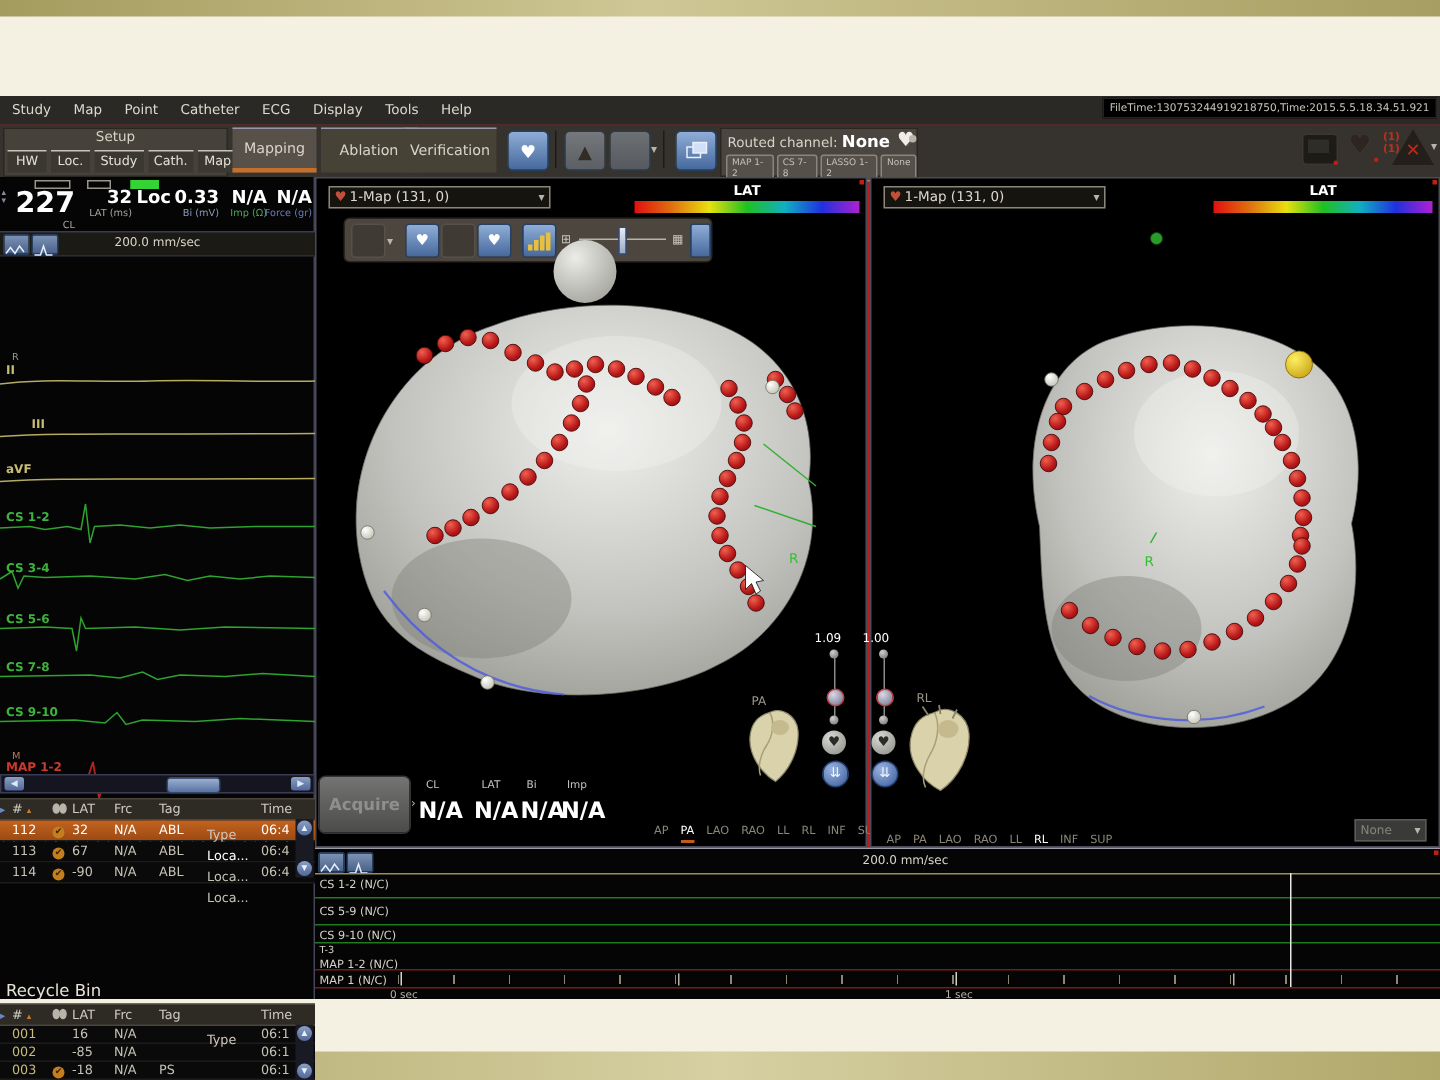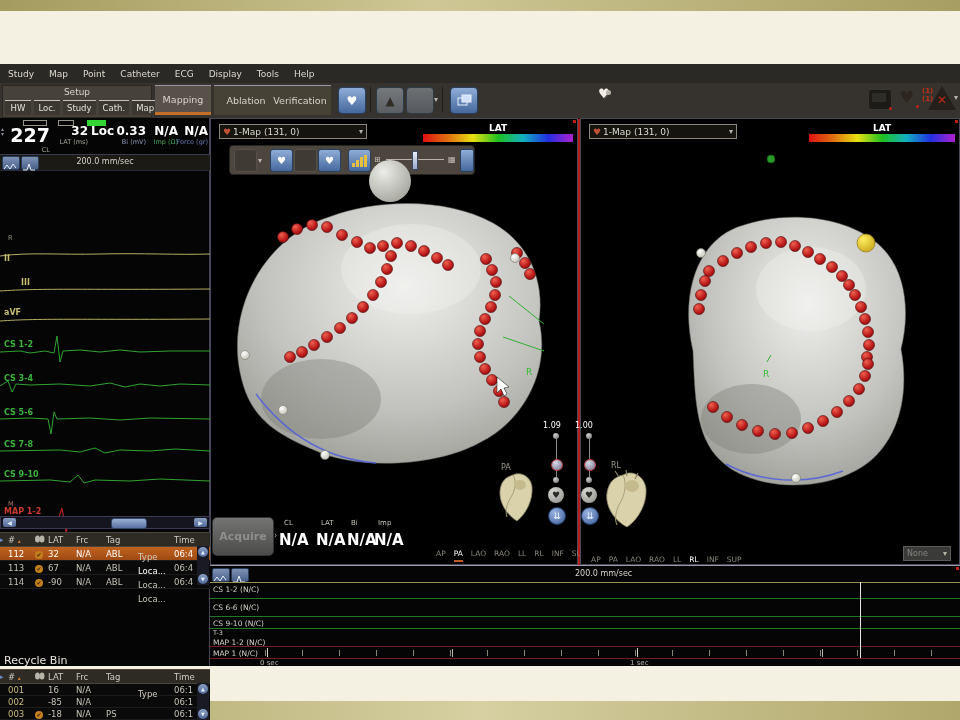--- a/index.html
+++ b/index.html
@@ -152,20 +152,21 @@
     <div id="menubar">
       <span class="menu-item">Study</span>
       <span class="menu-item">Map</span>
       <span class="menu-item">Point</span>
       <span class="menu-item">Catheter</span>
       <span class="menu-item">ECG</span>
       <span class="menu-item">Display</span>
       <span class="menu-item">Tools</span>
       <span class="menu-item">Help</span>
     </div>
+    <div id="filetime">FileTime:130753244919218750,Time:2015.5.5.18.34.51.921</div>
 
     <div id="topbar">
       <div class="setup-group">
         <div class="setup-label">Setup</div>
         <div class="setup-btns">
           <span class="setup-btn">HW</span>
           <span class="setup-btn">Loc.</span>
           <span class="setup-btn">Study</span>
           <span class="setup-btn">Cath.</span>
           <span class="setup-btn">Map</span>
@@ -185,20 +186,32 @@
       <div class="tool-btn gray" style="left:406px;"></div>
       <span class="chev" style="position:absolute;left:434px;top:12px;">▾</span>
       <div class="tool-sep" style="left:442px;"></div>
       <div class="tool-btn" style="left:450px;">
         <svg width="15" height="13">
           <rect x="1" y="4" width="9" height="7" fill="none" stroke="#e8f0fa" stroke-width="1"></rect>
           <rect x="5" y="1" width="9" height="7" fill="#cfe0f8" stroke="#e8f0fa" stroke-width="1"></rect>
         </svg>
       </div>
 
+      <div class="routed-box">
+        <div class="routed-line">
+          <span>Routed channel:</span>
+          <b>None</b>
+        </div>
+        <div class="chip-row">
+          <span class="chip">MAP 1-2</span>
+          <span class="chip">CS 7-8</span>
+          <span class="chip">LASSO 1-2</span>
+          <span class="chip">None</span>
+        </div>
+      </div>
       <div class="deco-heart">
         <span>♥</span><em></em>
       </div>
 
       <div class="sys-icon" style="left:868px;">
         <div class="scr"></div>
           <div class="dot" style="right:-1px;bottom:-1px;"></div>
       </div>
       <div class="sys-heart" style="left:899px;">
         <span>♥</span>
@@ -269,21 +282,21 @@
         <path d="M0,99 C40,96 90,98 210,97" fill="none" stroke="#b5ac62" stroke-width="1"></path>
         <path d="M0,130 L20,129 L30,131 L45,129 L54,131 L57,114 L60,140 L63,129 L80,128 L100,130 L120,128 L140,130 L170,129 L210,129" fill="none" stroke="#2fa32f" stroke-width="1"></path>
         <path d="M0,164 L8,159 L12,170 L16,162 L30,163 L60,162 L90,164 L110,161 L125,165 L140,162 L160,164 L180,162 L210,163" fill="none" stroke="#2fa32f" stroke-width="1"></path>
         <path d="M0,197 L30,196 L48,197 L51,212 L54,190 L57,197 L90,196 L120,198 L150,196 L210,197" fill="none" stroke="#2fa32f" stroke-width="1"></path>
         <path d="M0,229 L60,228 L80,230 L95,226 L105,231 L120,228 L150,229 L175,227 L210,229" fill="none" stroke="#2fa32f" stroke-width="1"></path>
         <path d="M0,259 L50,258 L70,260 L78,253 L84,261 L95,258 L130,259 L160,257 L210,259" fill="none" stroke="#2fa32f" stroke-width="1"></path>
         <path d="M0,300 L10,296 L20,301 L40,298 L58,298 L62,286 L66,310 L70,298 L100,297 L140,299 L180,297 L210,298" fill="none" stroke="#b42222" stroke-width="1.2"></path>
         <path d="M0,327 L40,326 L80,327 L110,325 L112,329 L150,327 L210,326" fill="none" stroke="#b42222" stroke-width="1.2"></path>
       </svg>
       <div class="ecg-pre" style="top:116px;">R</div>
-      <div class="ecg-label y" style="top:136px;">II</div>
+      <div class="ecg-label y" style="top:124px;">II</div>
       <div class="ecg-label y" style="top:160px;padding-left:17px;">III</div>
       <div class="ecg-label y" style="top:190px;">aVF</div>
       <div class="ecg-label g" style="top:222px;">CS 1-2</div>
       <div class="ecg-label g" style="top:256px;">CS 3-4</div>
       <div class="ecg-label g" style="top:290px;">CS 5-6</div>
       <div class="ecg-label g" style="top:322px;">CS 7-8</div>
       <div class="ecg-label g" style="top:352px;">CS 9-10</div>
       <div class="ecg-pre" style="top:382px;color:#b07a6a;">M</div>
       <div class="ecg-label r" style="top:389px;">MAP 1-2</div>
       <div class="ecg-label r" style="top:420px;">MAP 1</div>
@@ -657,21 +670,21 @@
       <div class="mini-btn" style="left:21px;top:2px;">
         <svg width="14" height="10">
             <polyline points="1,8 5,8 7,2 9,8 13,8" fill="none" stroke="#e8f0fa" stroke-width="1"></polyline>
           </svg>
       </div>
       <div style="position:absolute;left:365px;top:3px;font-size:8px;color:#d8d4ca;">200.0 mm/sec</div>
 
       <div class="bp-line" style="top:16px;background:#9a9150;"></div>
       <div class="bp-label" style="top:19px;">CS 1-2 (N/C)</div>
       <div class="bp-line" style="top:32px;background:#1e7a1e;"></div>
-      <div class="bp-label" style="top:37px;">CS 6-6 (N/C)</div>
+      <div class="bp-label" style="top:37px;">CS 5-9 (N/C)</div>
       <div class="bp-line" style="top:50px;background:#1e7a1e;"></div>
       <div class="bp-label" style="top:53px;">CS 9-10 (N/C)</div>
       <div class="bp-line" style="top:62px;background:#1e7a1e;"></div>
       <div class="bp-label" style="top:63px;font-size:6.5px;">T-3</div>
       <div class="bp-label" style="top:72px;">MAP 1-2 (N/C)</div>
       <div class="bp-line" style="top:80px;background:#7a1a1a;"></div>
       <div class="bp-label" style="top:83px;">MAP 1 (N/C)</div>
       <div class="ruler" style="left:55px;top:84px;width:690px;background:repeating-linear-gradient(90deg,#8a8678 0 1px,transparent 1px 37px);"></div>
       <div style="position:absolute;left:57px;top:82px;width:1px;height:9px;background:#d8d4c4;"></div>
       <div style="position:absolute;left:242px;top:83px;width:1px;height:8px;background:#b8b4a4;"></div>

